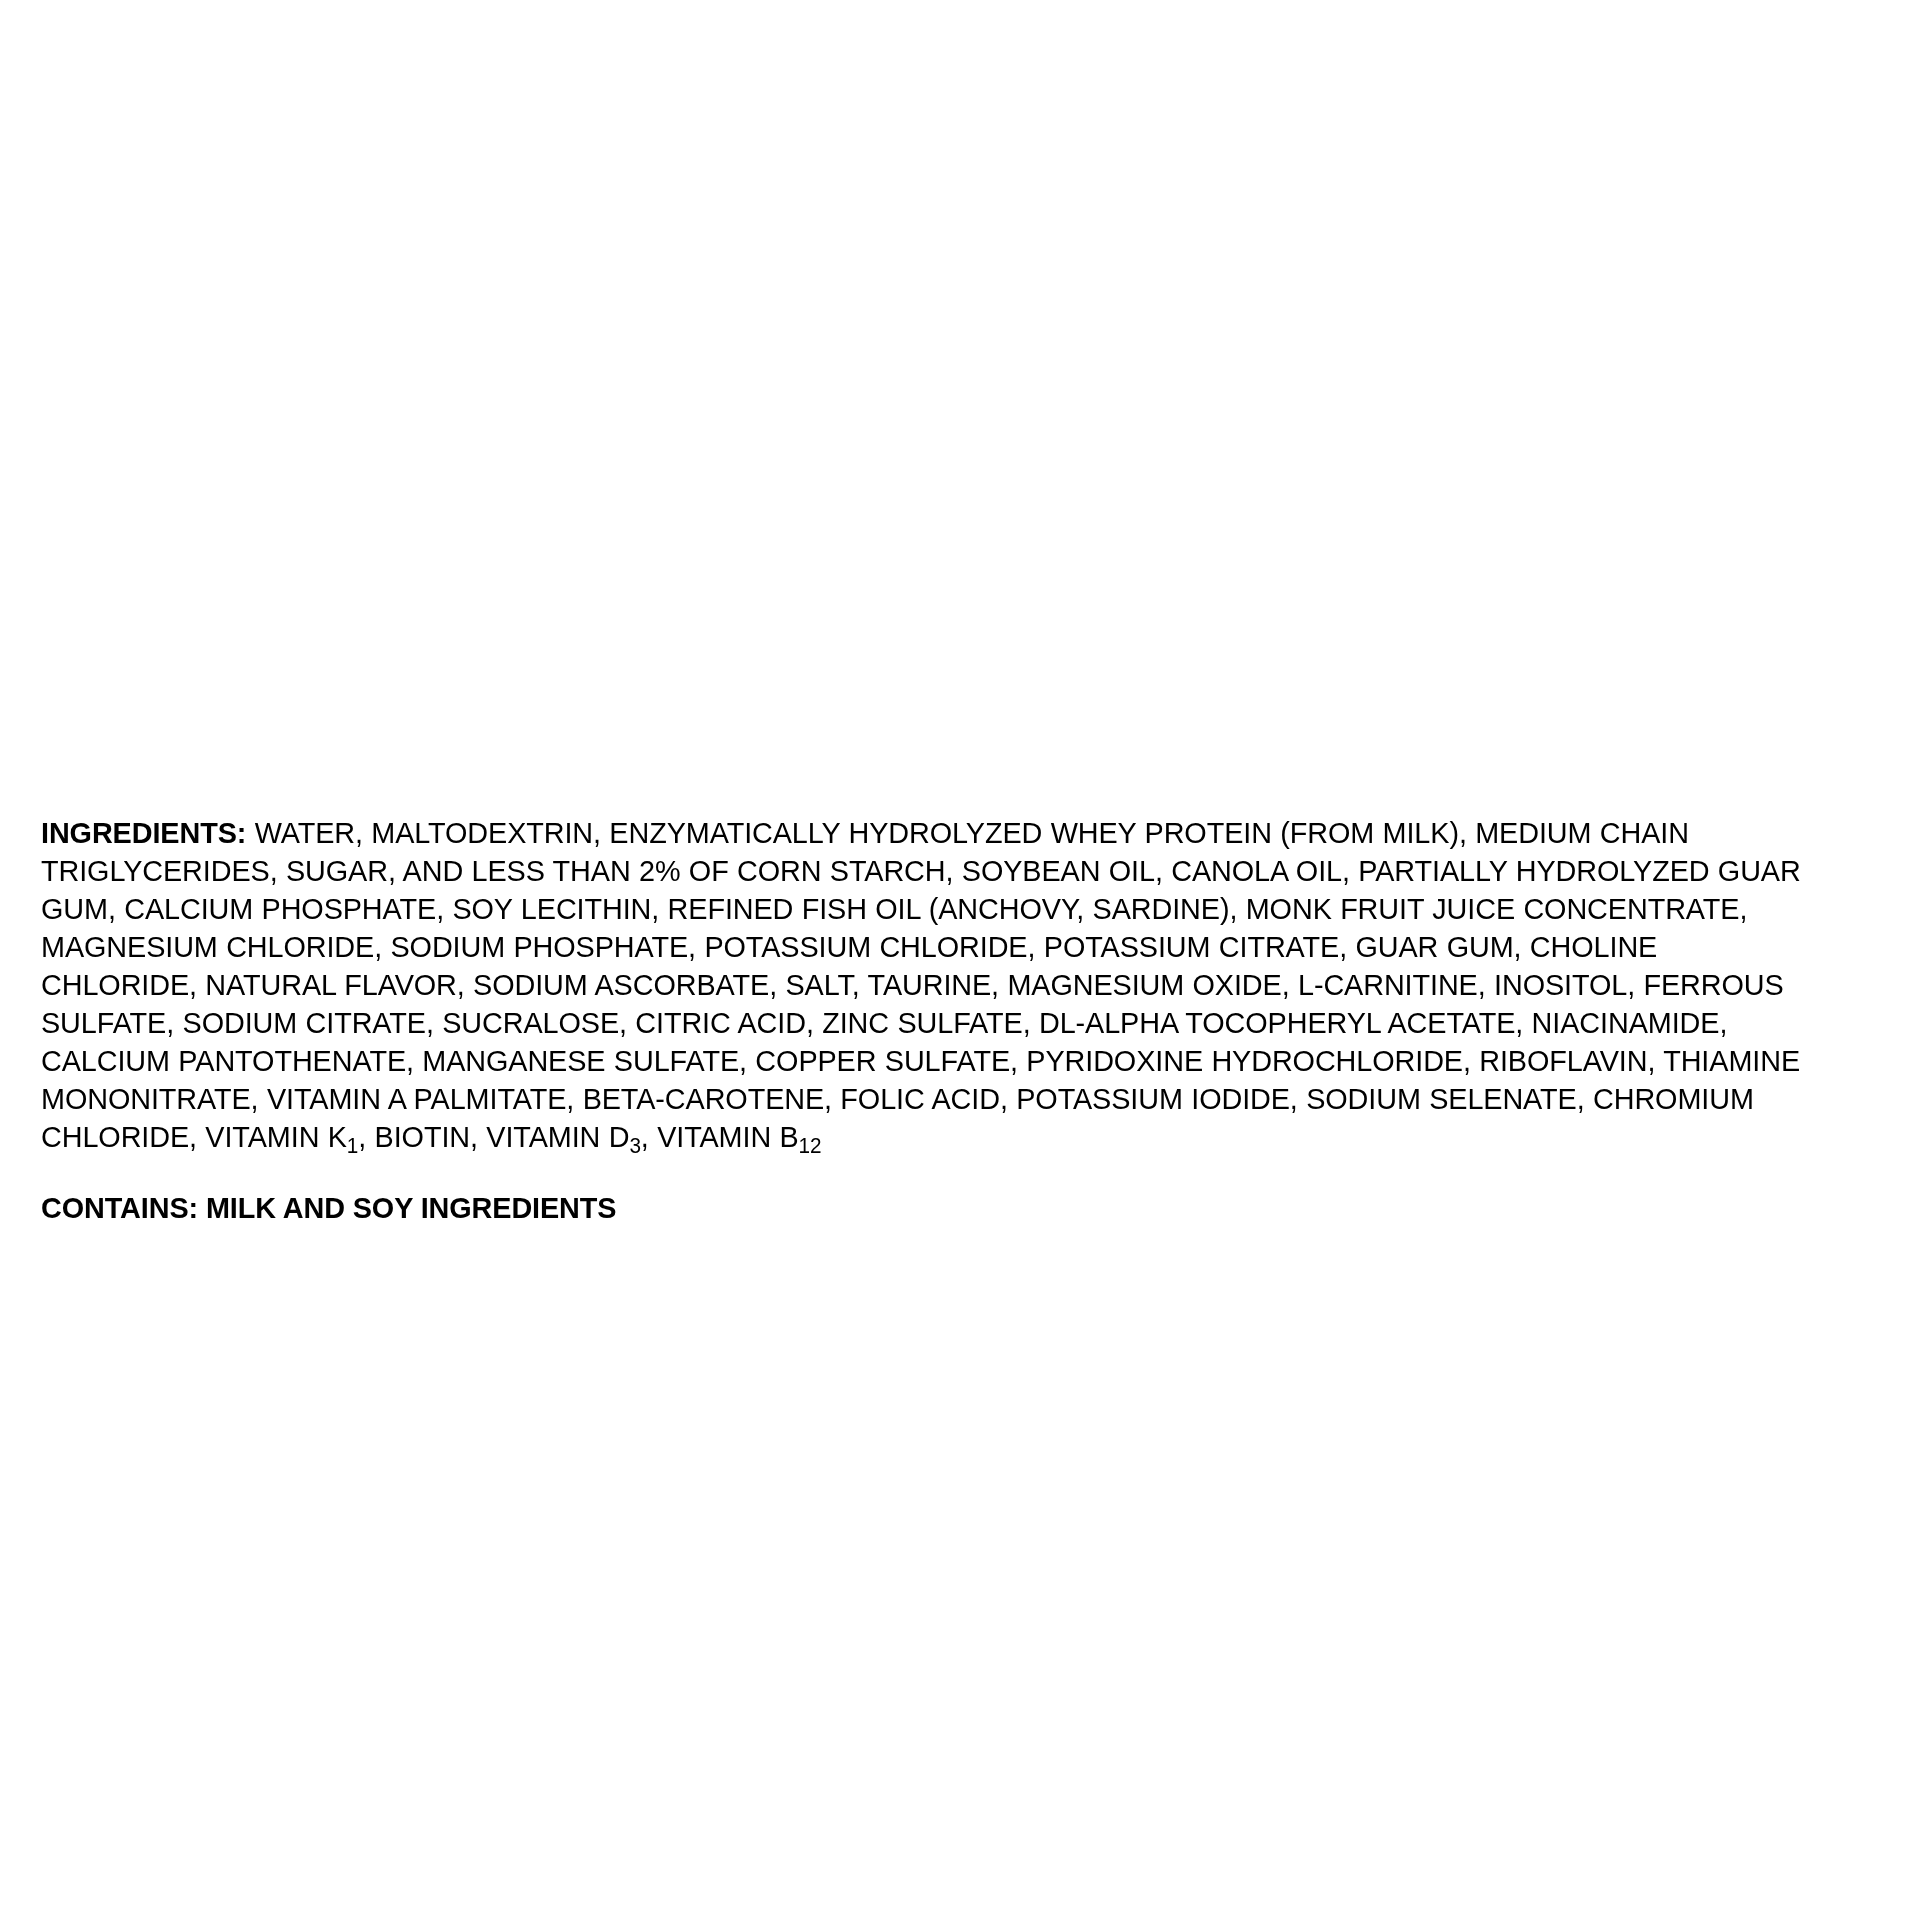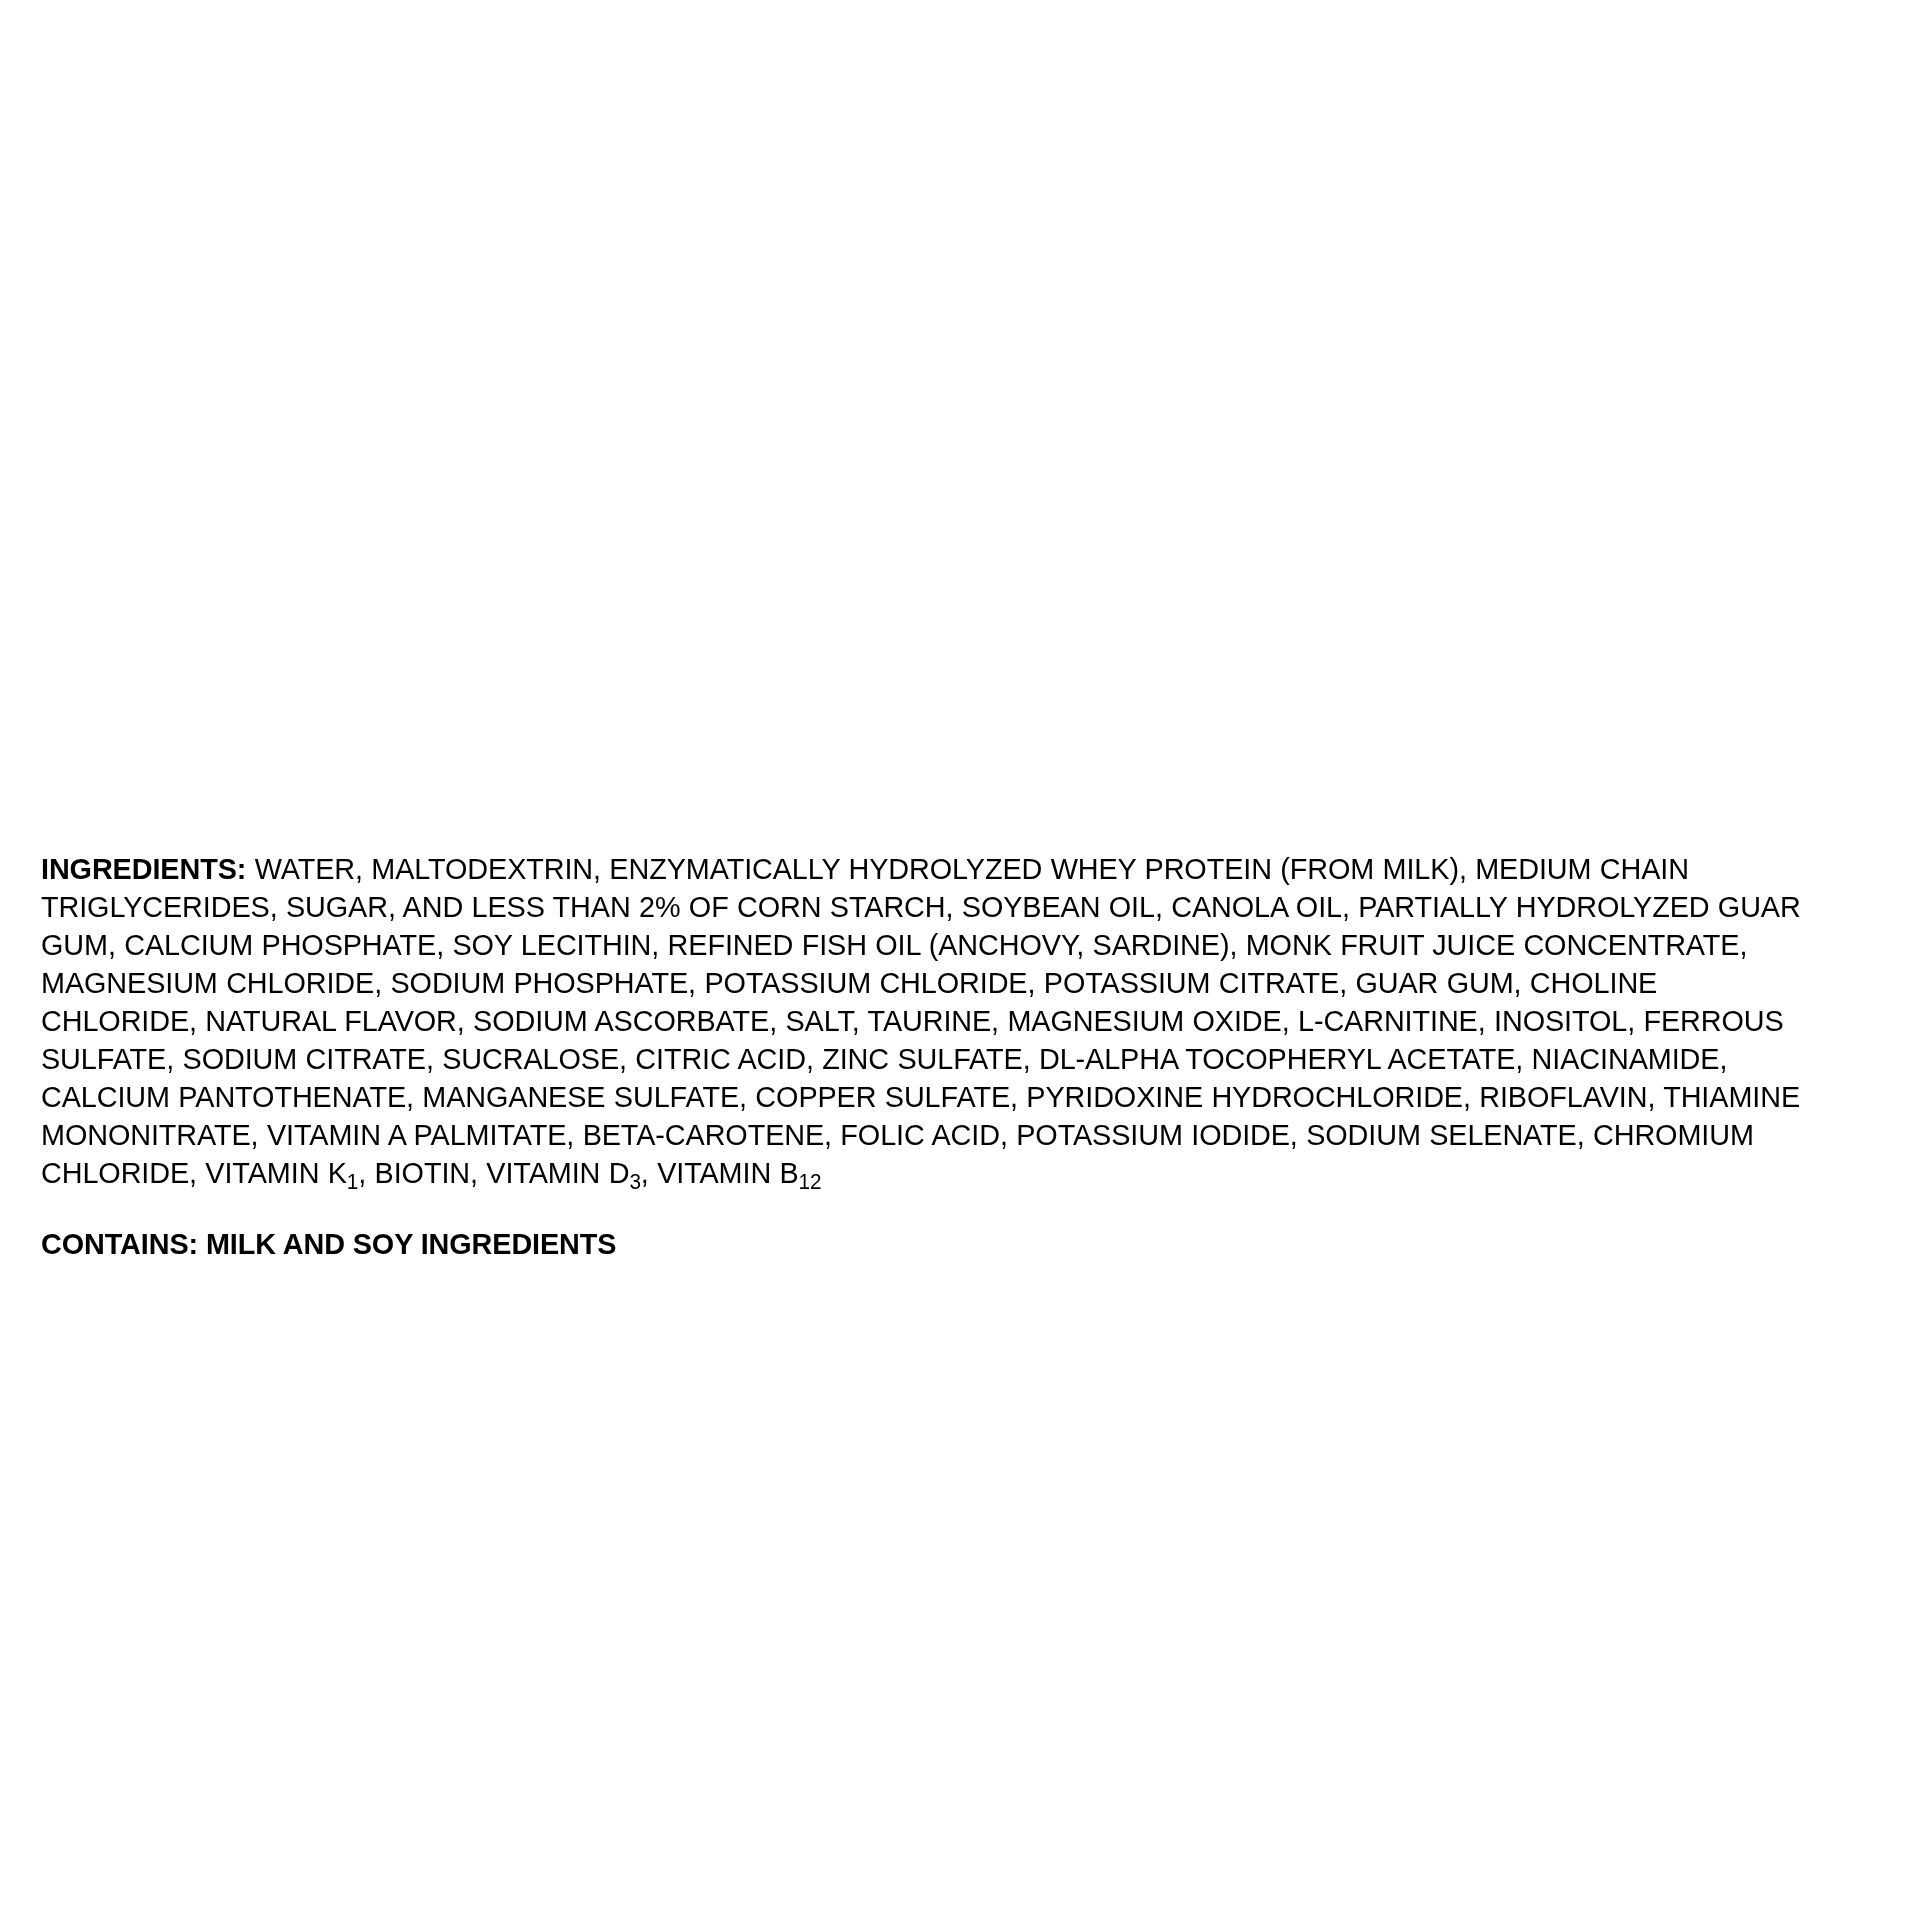--- a/index.html
+++ b/index.html
@@ -11,21 +11,21 @@
     width: 1931px;
     height: 1931px;
     font-family: "Liberation Sans", sans-serif;
     color: #000000;
     position: relative;
     overflow: hidden;
   }
   .label-panel {
     position: absolute;
     left: 41px;
-    top: 820px;
+    top: 784px;
     width: 1854px;
   }
   .ingredients-block {
     font-size: 30px;
     line-height: 38px;
     letter-spacing: -0.1px;
     text-align: left;
     word-spacing: 0.5px;
     font-stretch: condensed;
     transform: scaleX(0.96);

